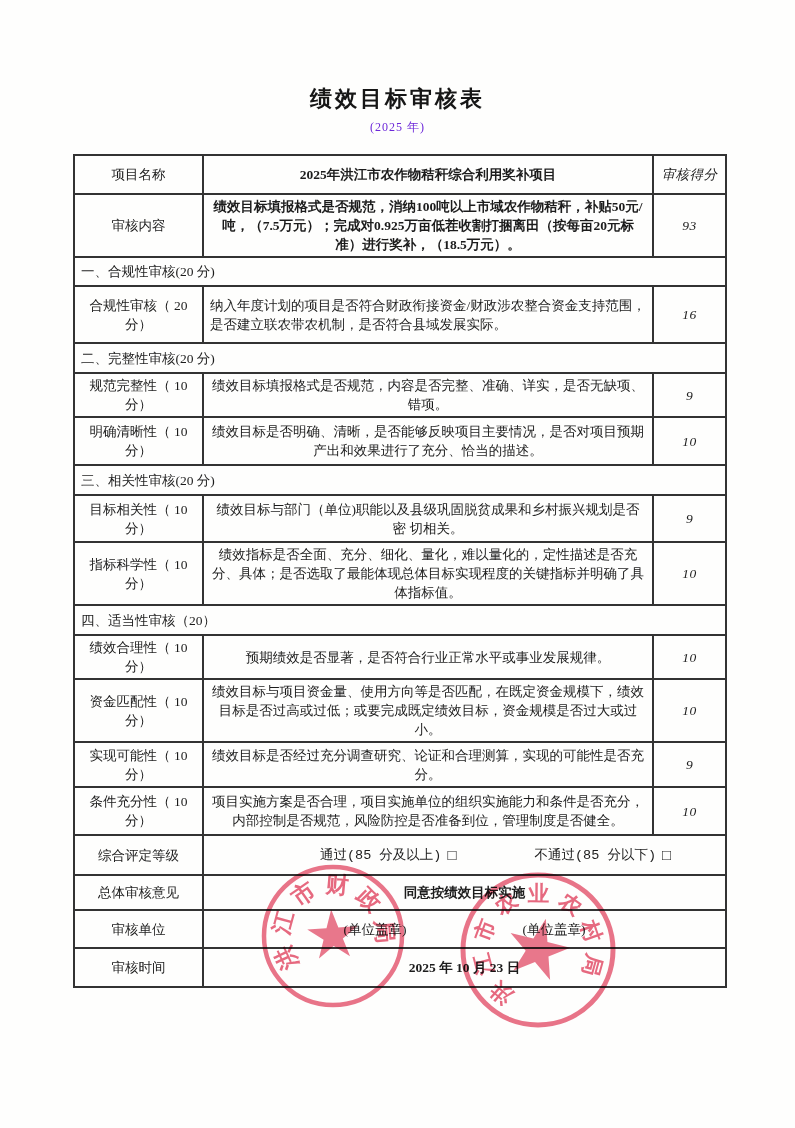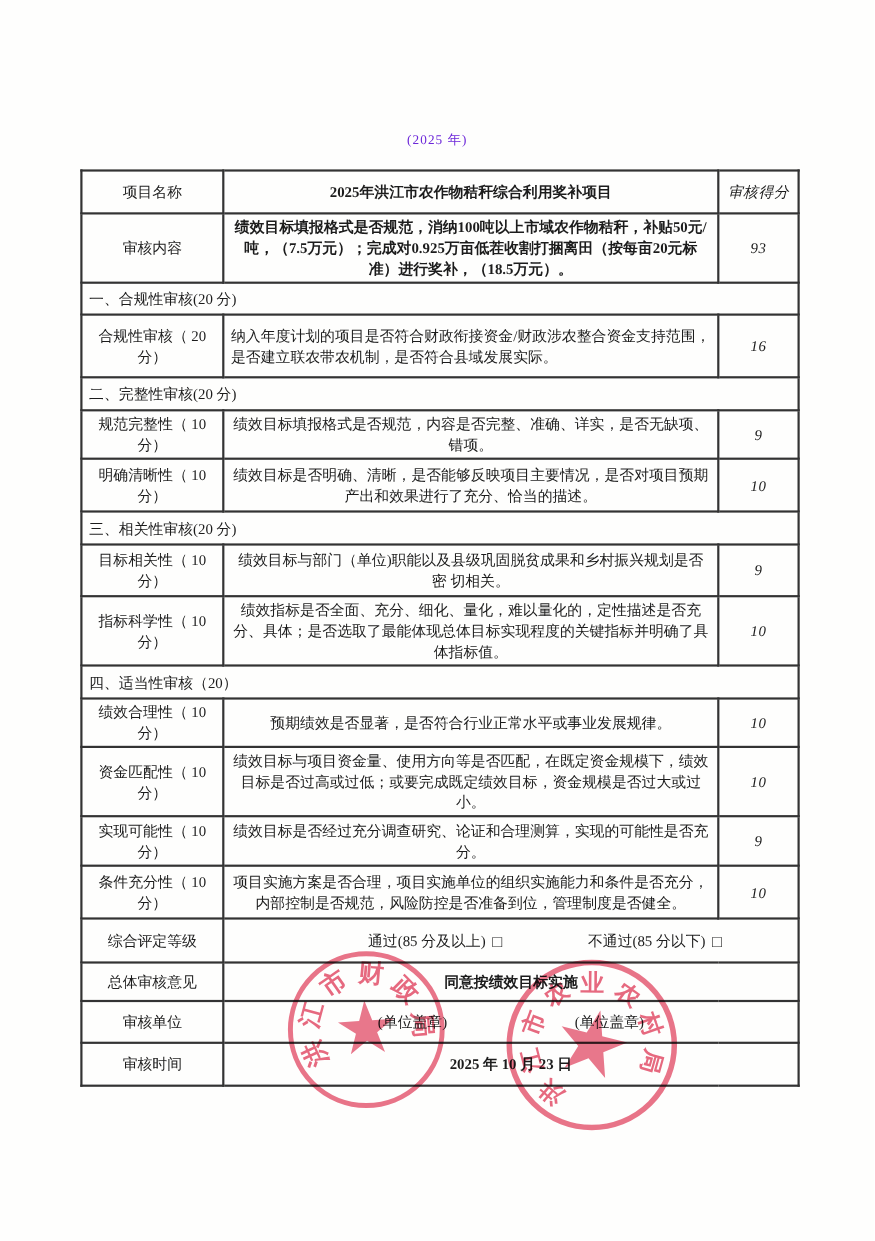--- a/index.html
+++ b/index.html
@@ -36,39 +36,41 @@
   }
   td.c1 { text-align:center; }
   td.c2 { text-align:center; }
   td.c2.just { text-align:left; }
   td.score { text-align:center; font-size:13.5px; letter-spacing:0.5px;font-style:italic; }
   td.sec { text-align:left; padding-left:7px;font-family:Liberation Serif, serif; }
   .fill { font-weight:bold; }
 
   .rating-line {
     display:flex; justify-content:center; gap:78px; padding-left:62px;
+    font-family:Liberation Mono, monospace;
   }
   .opt { white-space:nowrap; }
   .chkbox { display:inline-block; margin-left:6px; font-size:15px; line-height:1; transform:translateY(1px); }
 
   .seal-note-line { display:flex; justify-content:center; gap:116px; }
   .seal-note { white-space:nowrap; }
 
   .stamp {
     position:absolute;
     mix-blend-mode:multiply;
     pointer-events:none;
   }
   .stamp text { font-family:"Liberation Serif","DejaVu Serif",serif; font-weight:bold; }
 </style>
 </head>
 <body>
 
 <div class="page">
 
+  <div class="doc-title">绩效目标审核表</div>
   <div class="doc-subtitle">(2025 年)</div>
 
   <table class="form">
     <colgroup>
         <col style="width:129px">
         <col style="width:450px">
         <col style="width:73px">
       </colgroup>
 
     <tbody>

